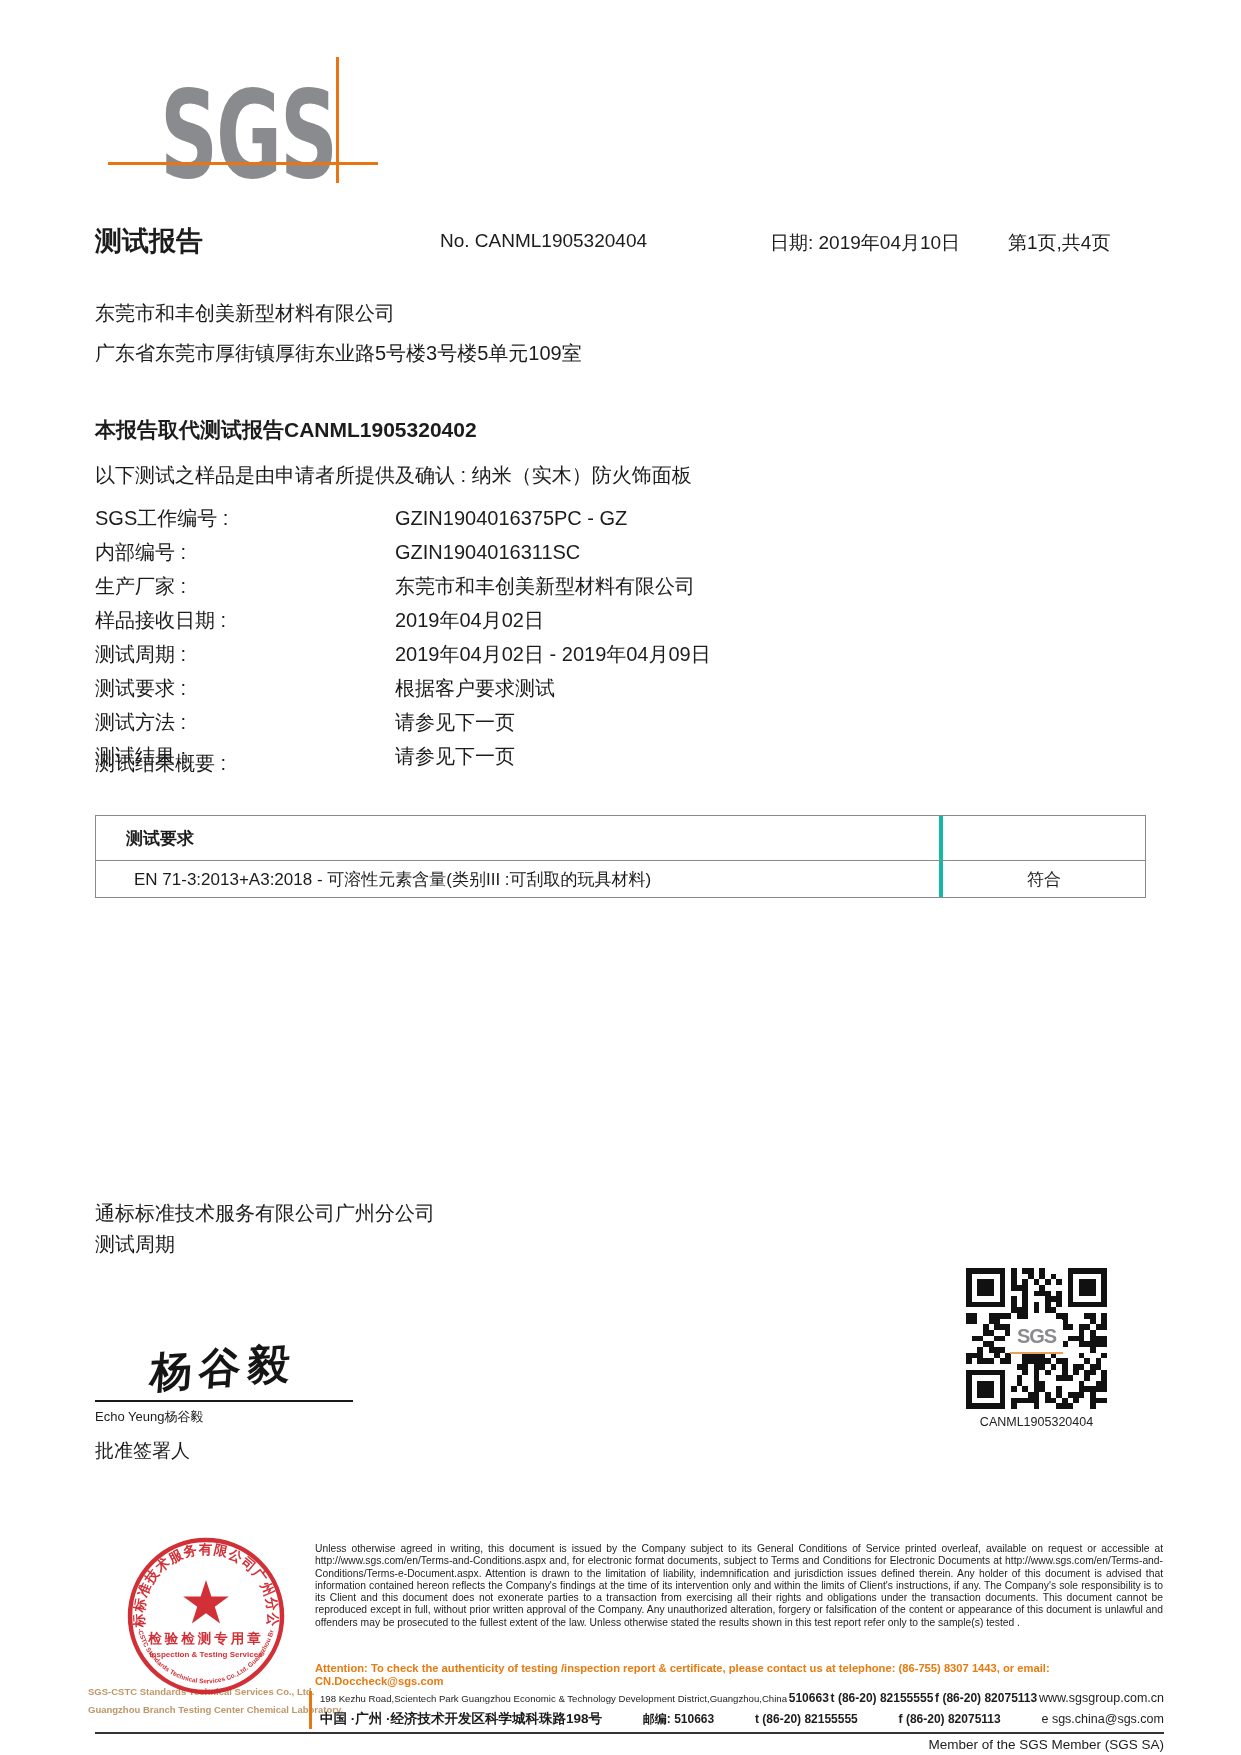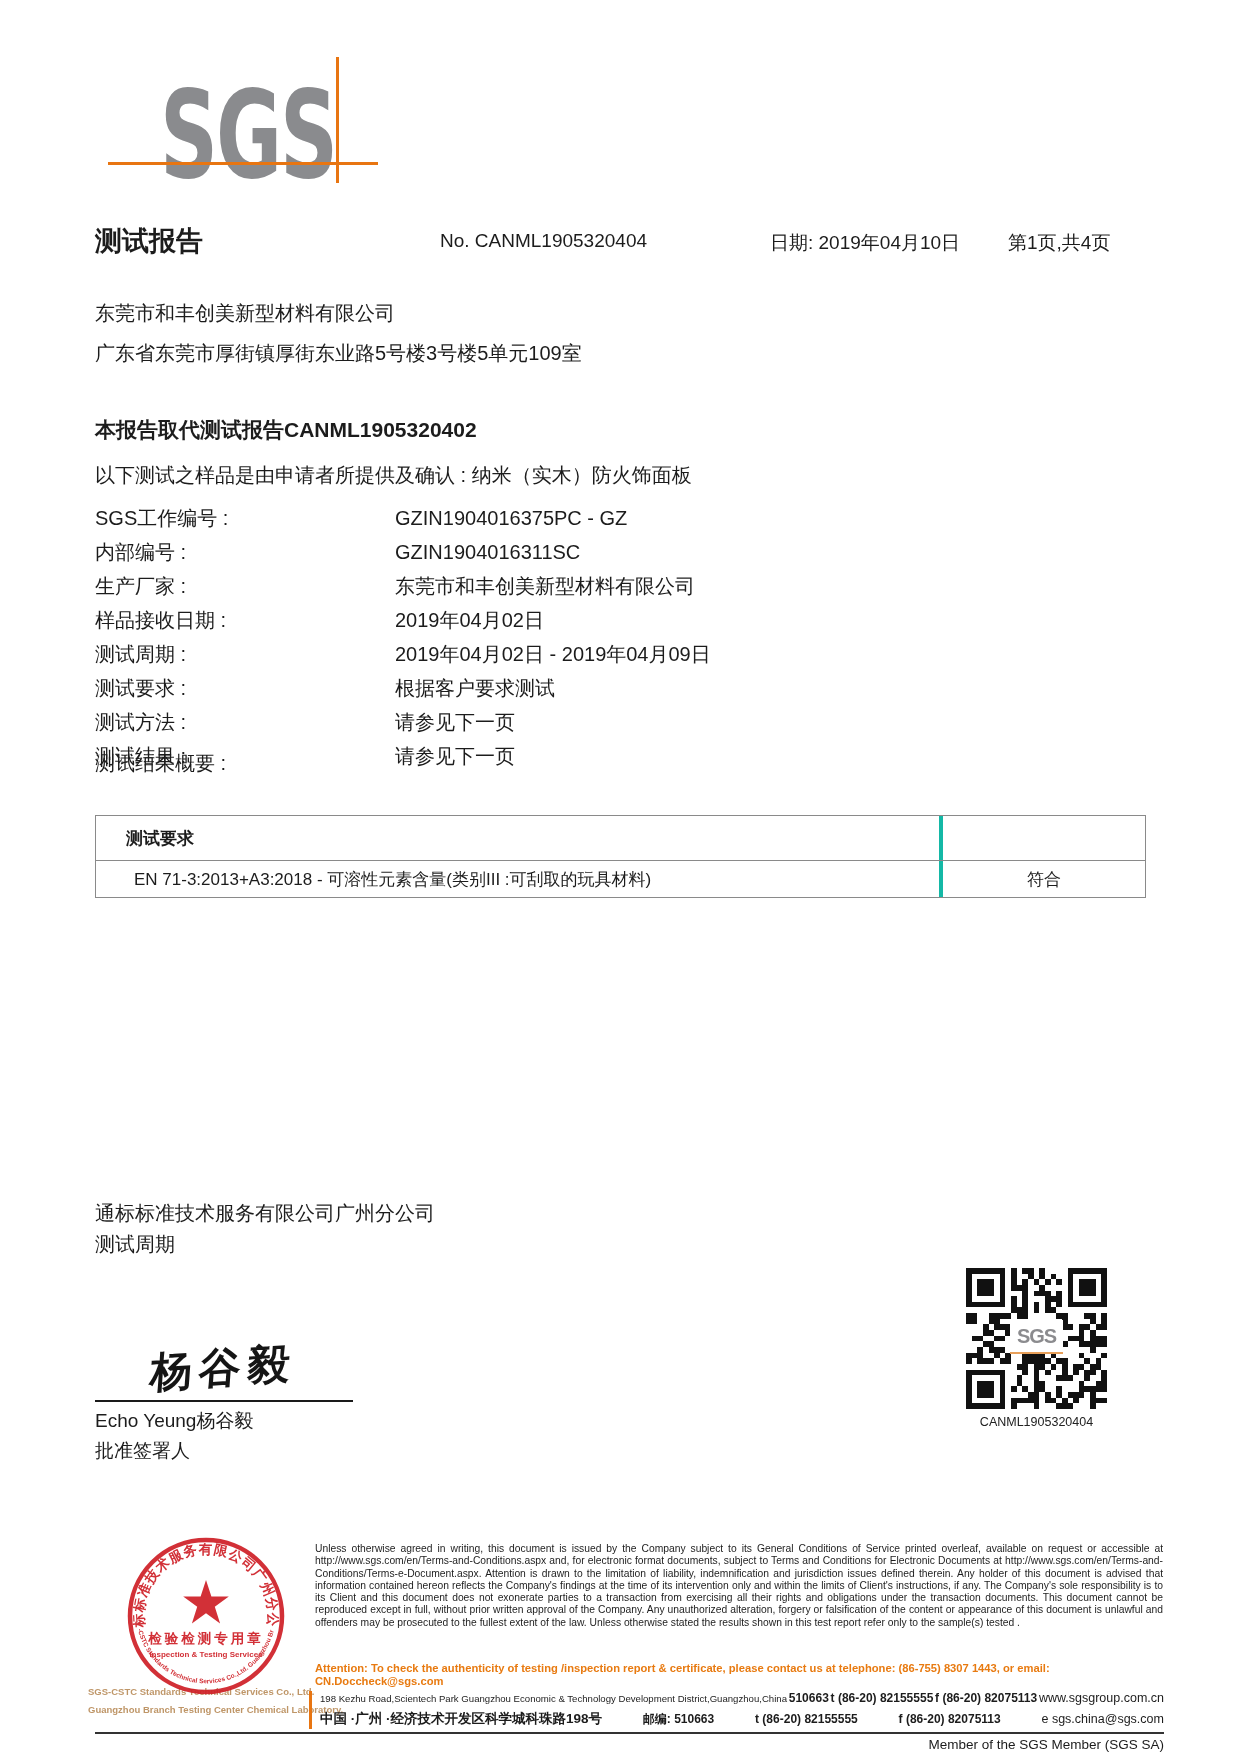--- a/index.html
+++ b/index.html
@@ -39,21 +39,21 @@
   .c-req{width:847px;flex:none;border-right:4px solid #14b8a6;display:flex;align-items:center;
          padding-left:30px;box-sizing:border-box;}
   .tbl-row .c-req{padding-left:38px;}
   .c-con{flex:1;display:flex;align-items:center;justify-content:center;}
   
   .sig-company{position:absolute;left:95px;top:1200px;font-size:20px;}
   .sig-auth{position:absolute;left:95px;top:1231px;font-size:20px;}
   .sig-hand{position:absolute;left:150px;top:1340px;font-size:42px;font-weight:600;color:#151515;
             letter-spacing:7px;transform:rotate(-4deg) skewX(-8deg);}
   .sig-line{position:absolute;left:95px;top:1400px;width:258px;height:2px;background:#1a1a1a;}
-  .sig-name{position:absolute;left:95px;top:1408px;font-size:19px;}
+  .sig-name{position:absolute;left:95px;top:1408px;font-size:13px;}
   .sig-title{position:absolute;left:95px;top:1438px;font-size:19px;}
   
   .qr{position:absolute;left:966px;top:1268px;width:141px;}
   .qr svg{display:block;width:141px;height:141px;fill:#111;shape-rendering:crispEdges;}
   .qr-center{position:absolute;left:44px;top:52px;width:53px;height:32px;background:#fff;
              display:flex;align-items:center;justify-content:center;color:#8b8b8e;
              font-weight:bold;font-size:20px;border-bottom:2px solid #e8a05a;letter-spacing:-1px;}
   .qr-caption{margin-top:6px;text-align:center;font-size:12.5px;color:#222;}
   
   .lab-line1{position:absolute;left:88px;top:1686px;font-size:9.5px;color:#bf9668;font-weight:bold;}

